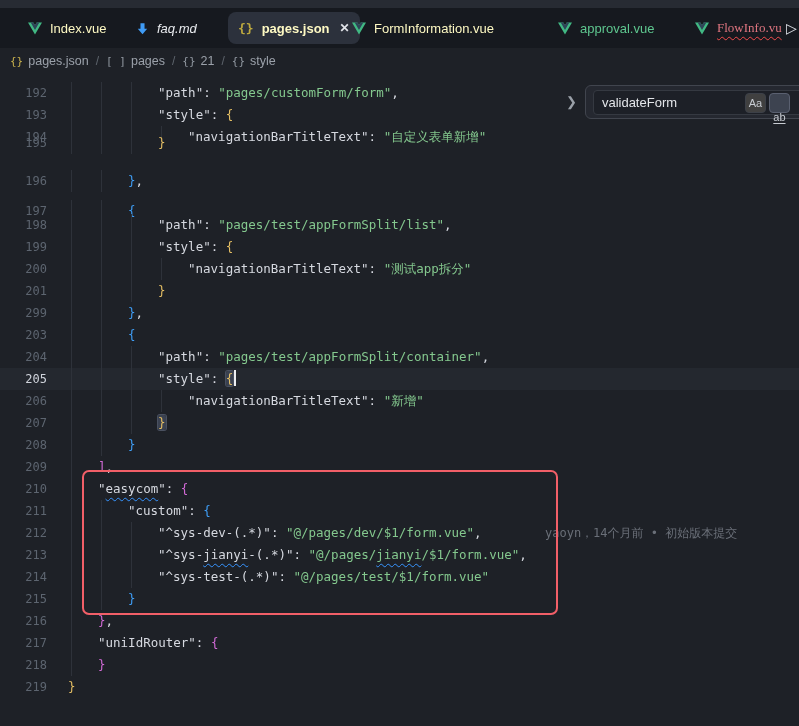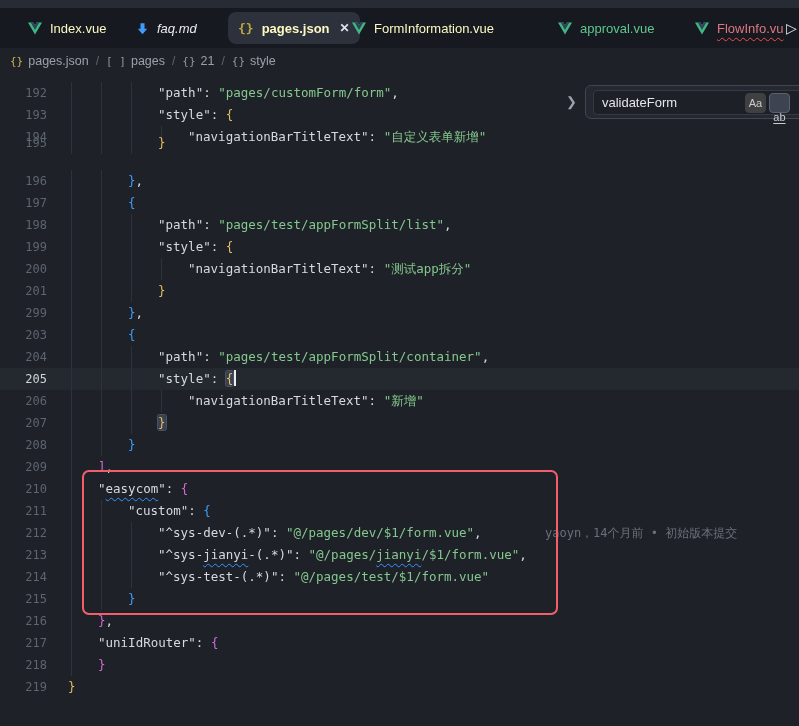--- a/index.html
+++ b/index.html
@@ -111,21 +111,21 @@
         </svg>
         <span class="tab-label yellow">FormInformation.vue</span>
       </div>
       <div class="tab" style="left: 548px;">
         <svg width="14" height="13" viewBox="0 0 24 21">
           <path d="M14.9 0 12 4.9 9.1 0H0l12 20.8L24 0Z" fill="#41b883"></path>
           <path d="M14.9 0 12 4.9 9.1 0H4.6L12 12.9 19.4 0Z" fill="#2f4458"></path>
         </svg>
         <span class="tab-label green">approval.vue</span>
       </div>
-      <div class="tab" style="left: 685px;">
+      <div class="tab" style="left: 685px; font-family: Liberation Serif, serif;">
         <svg width="14" height="13" viewBox="0 0 24 21">
           <path d="M14.9 0 12 4.9 9.1 0H0l12 20.8L24 0Z" fill="#41b883"></path>
           <path d="M14.9 0 12 4.9 9.1 0H4.6L12 12.9 19.4 0Z" fill="#2f4458"></path>
         </svg>
         <span class="tab-label green error">FlowInfo.vu</span>
       </div>
     </div>
 
   <div class="crumbs">
       <span class="crumb">
@@ -179,21 +179,21 @@
           <span class="guide" style="left: 101px;"></span>
           <span class="guide" style="left: 131px;"></span>
           <span class="code" style="left: 158px;"><span class="c-y">}</span></span>
         </div>
         <div class="line" style="top: 96px;">
           <span class="ln">196</span>
           <span class="guide" style="left: 71px;"></span>
           <span class="guide" style="left: 101px;"></span>
           <span class="code" style="left: 128px;"><span class="c-b">}</span><span class="c-w">,</span></span>
         </div>
-        <div class="line" style="top: 118px; padding-left: 12px;">
+        <div class="line" style="top: 126px; padding-left: 12px;">
           <span class="ln">197</span>
           <span class="guide" style="left: 71px;"></span>
           <span class="guide" style="left: 101px;"></span>
           <span class="code" style="left: 128px;"><span class="c-b">{</span></span>
         </div>
         <div class="line" style="top: 140px;">
           <span class="ln">198</span>
           <span class="guide" style="left: 71px;"></span>
           <span class="guide" style="left: 101px;"></span>
           <span class="guide" style="left: 131px;"></span>

